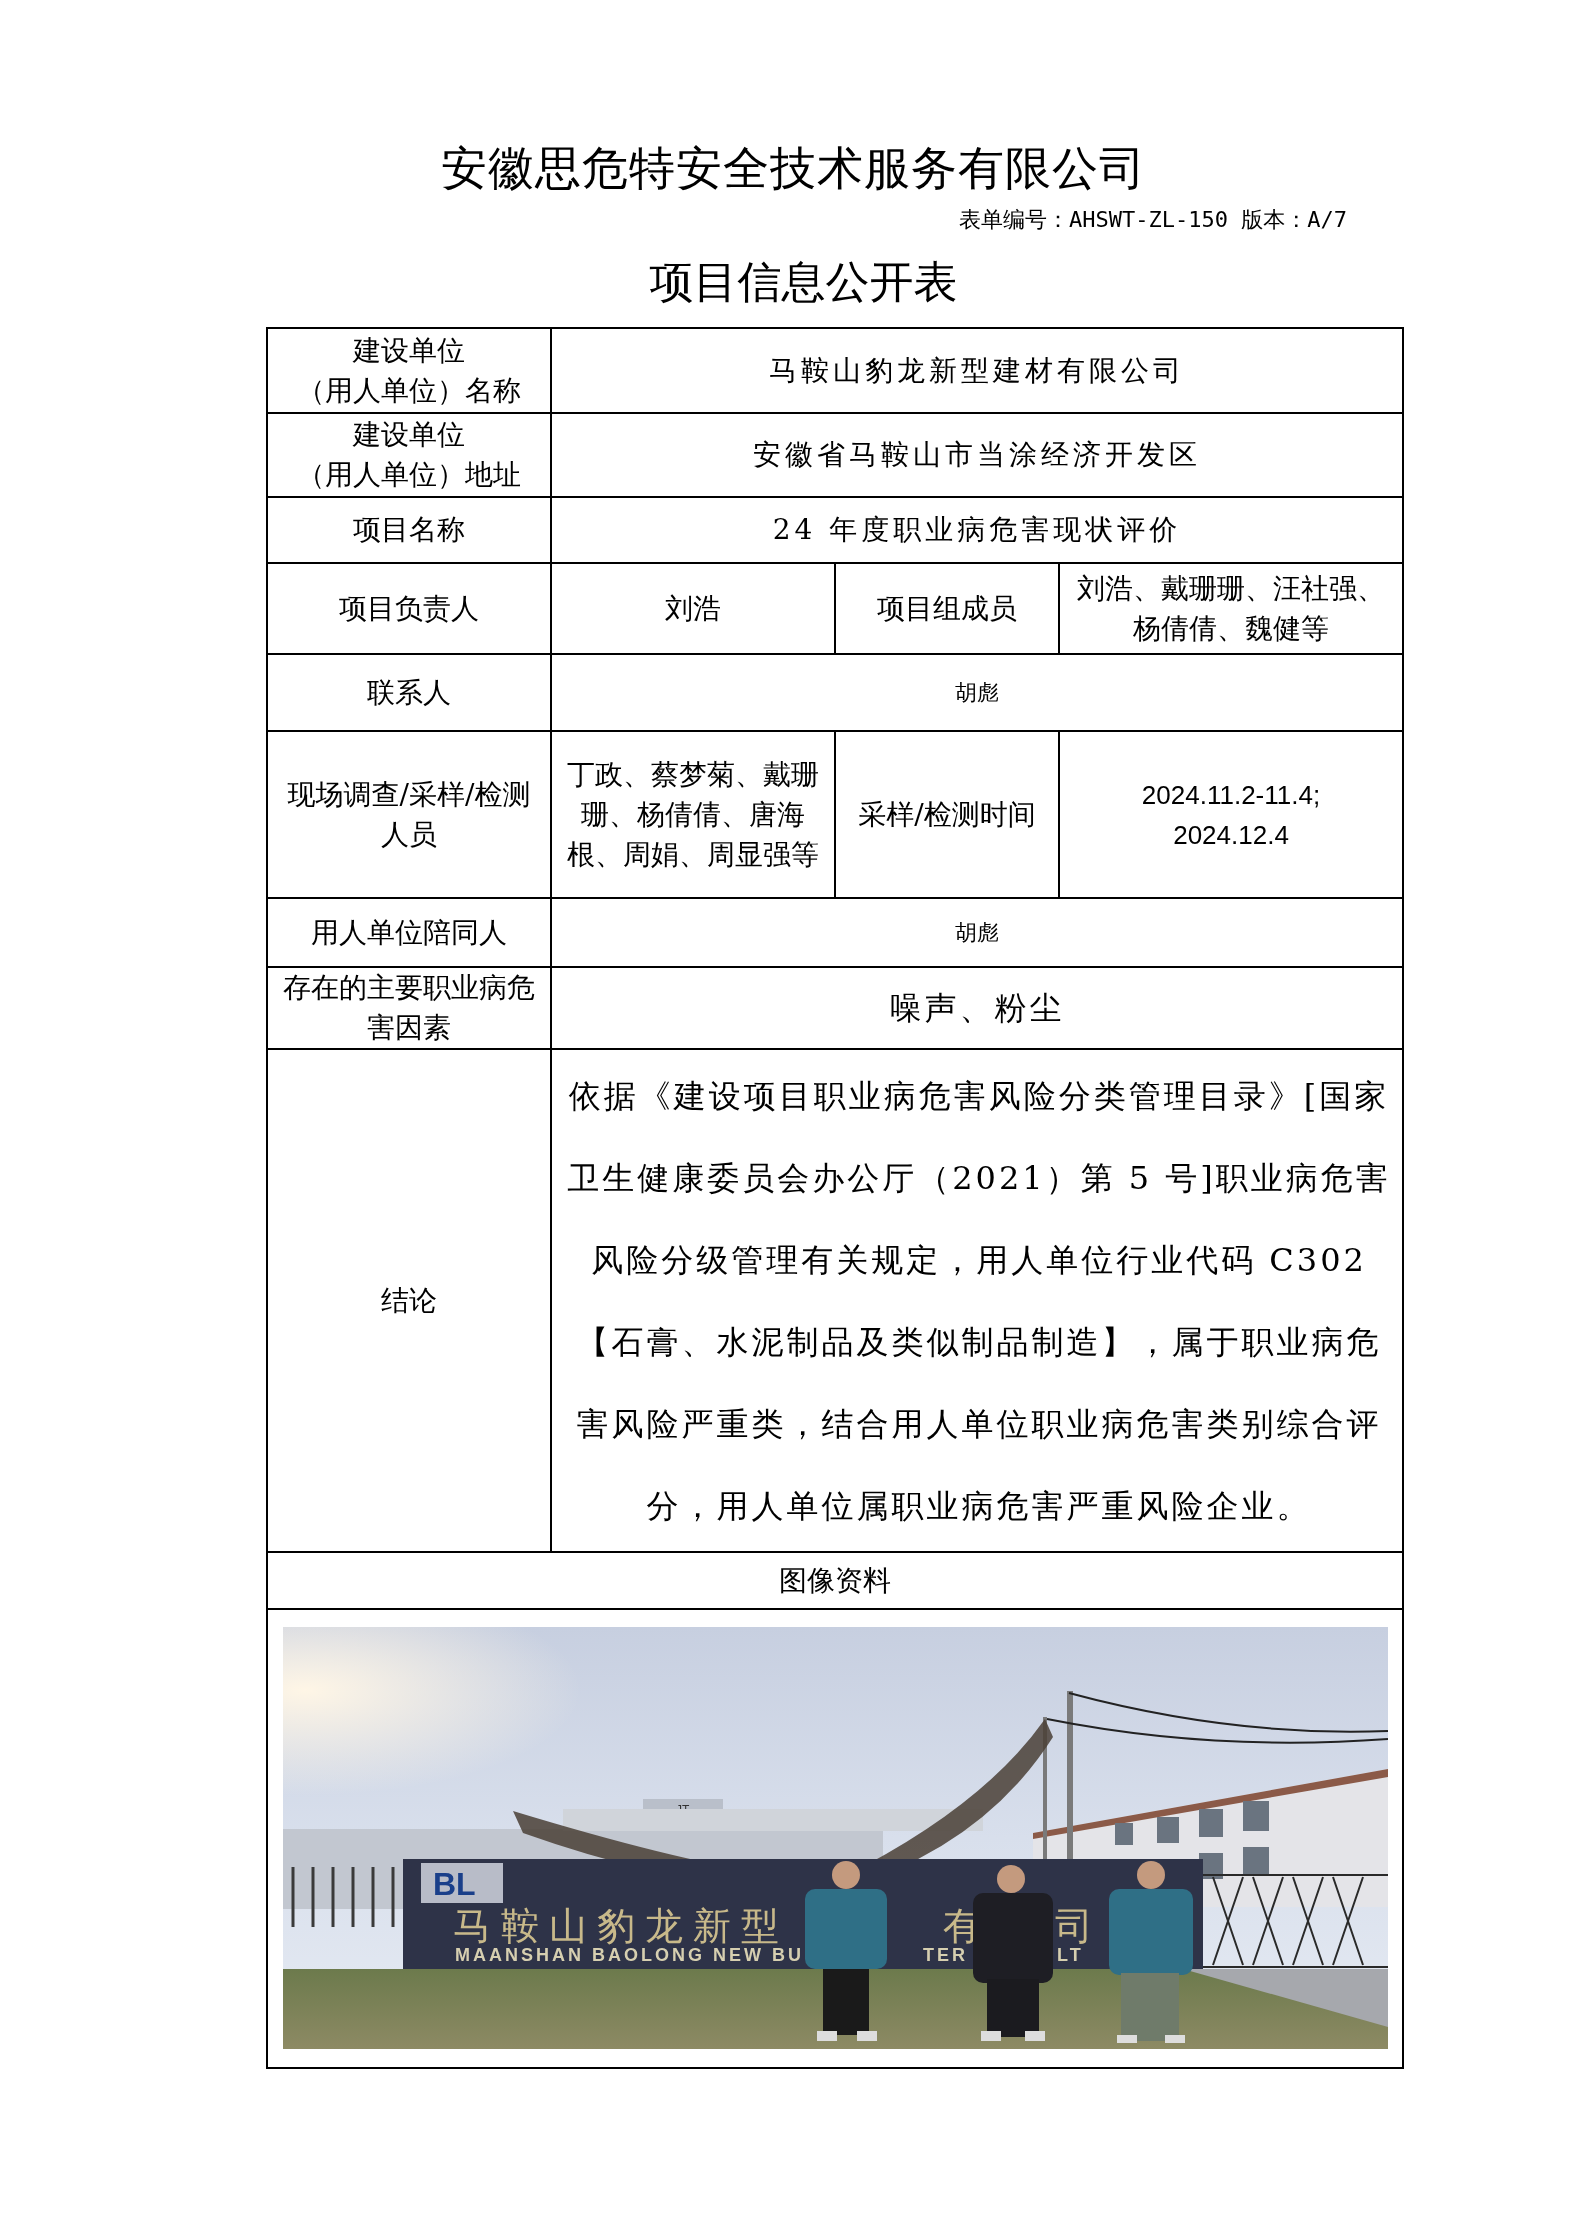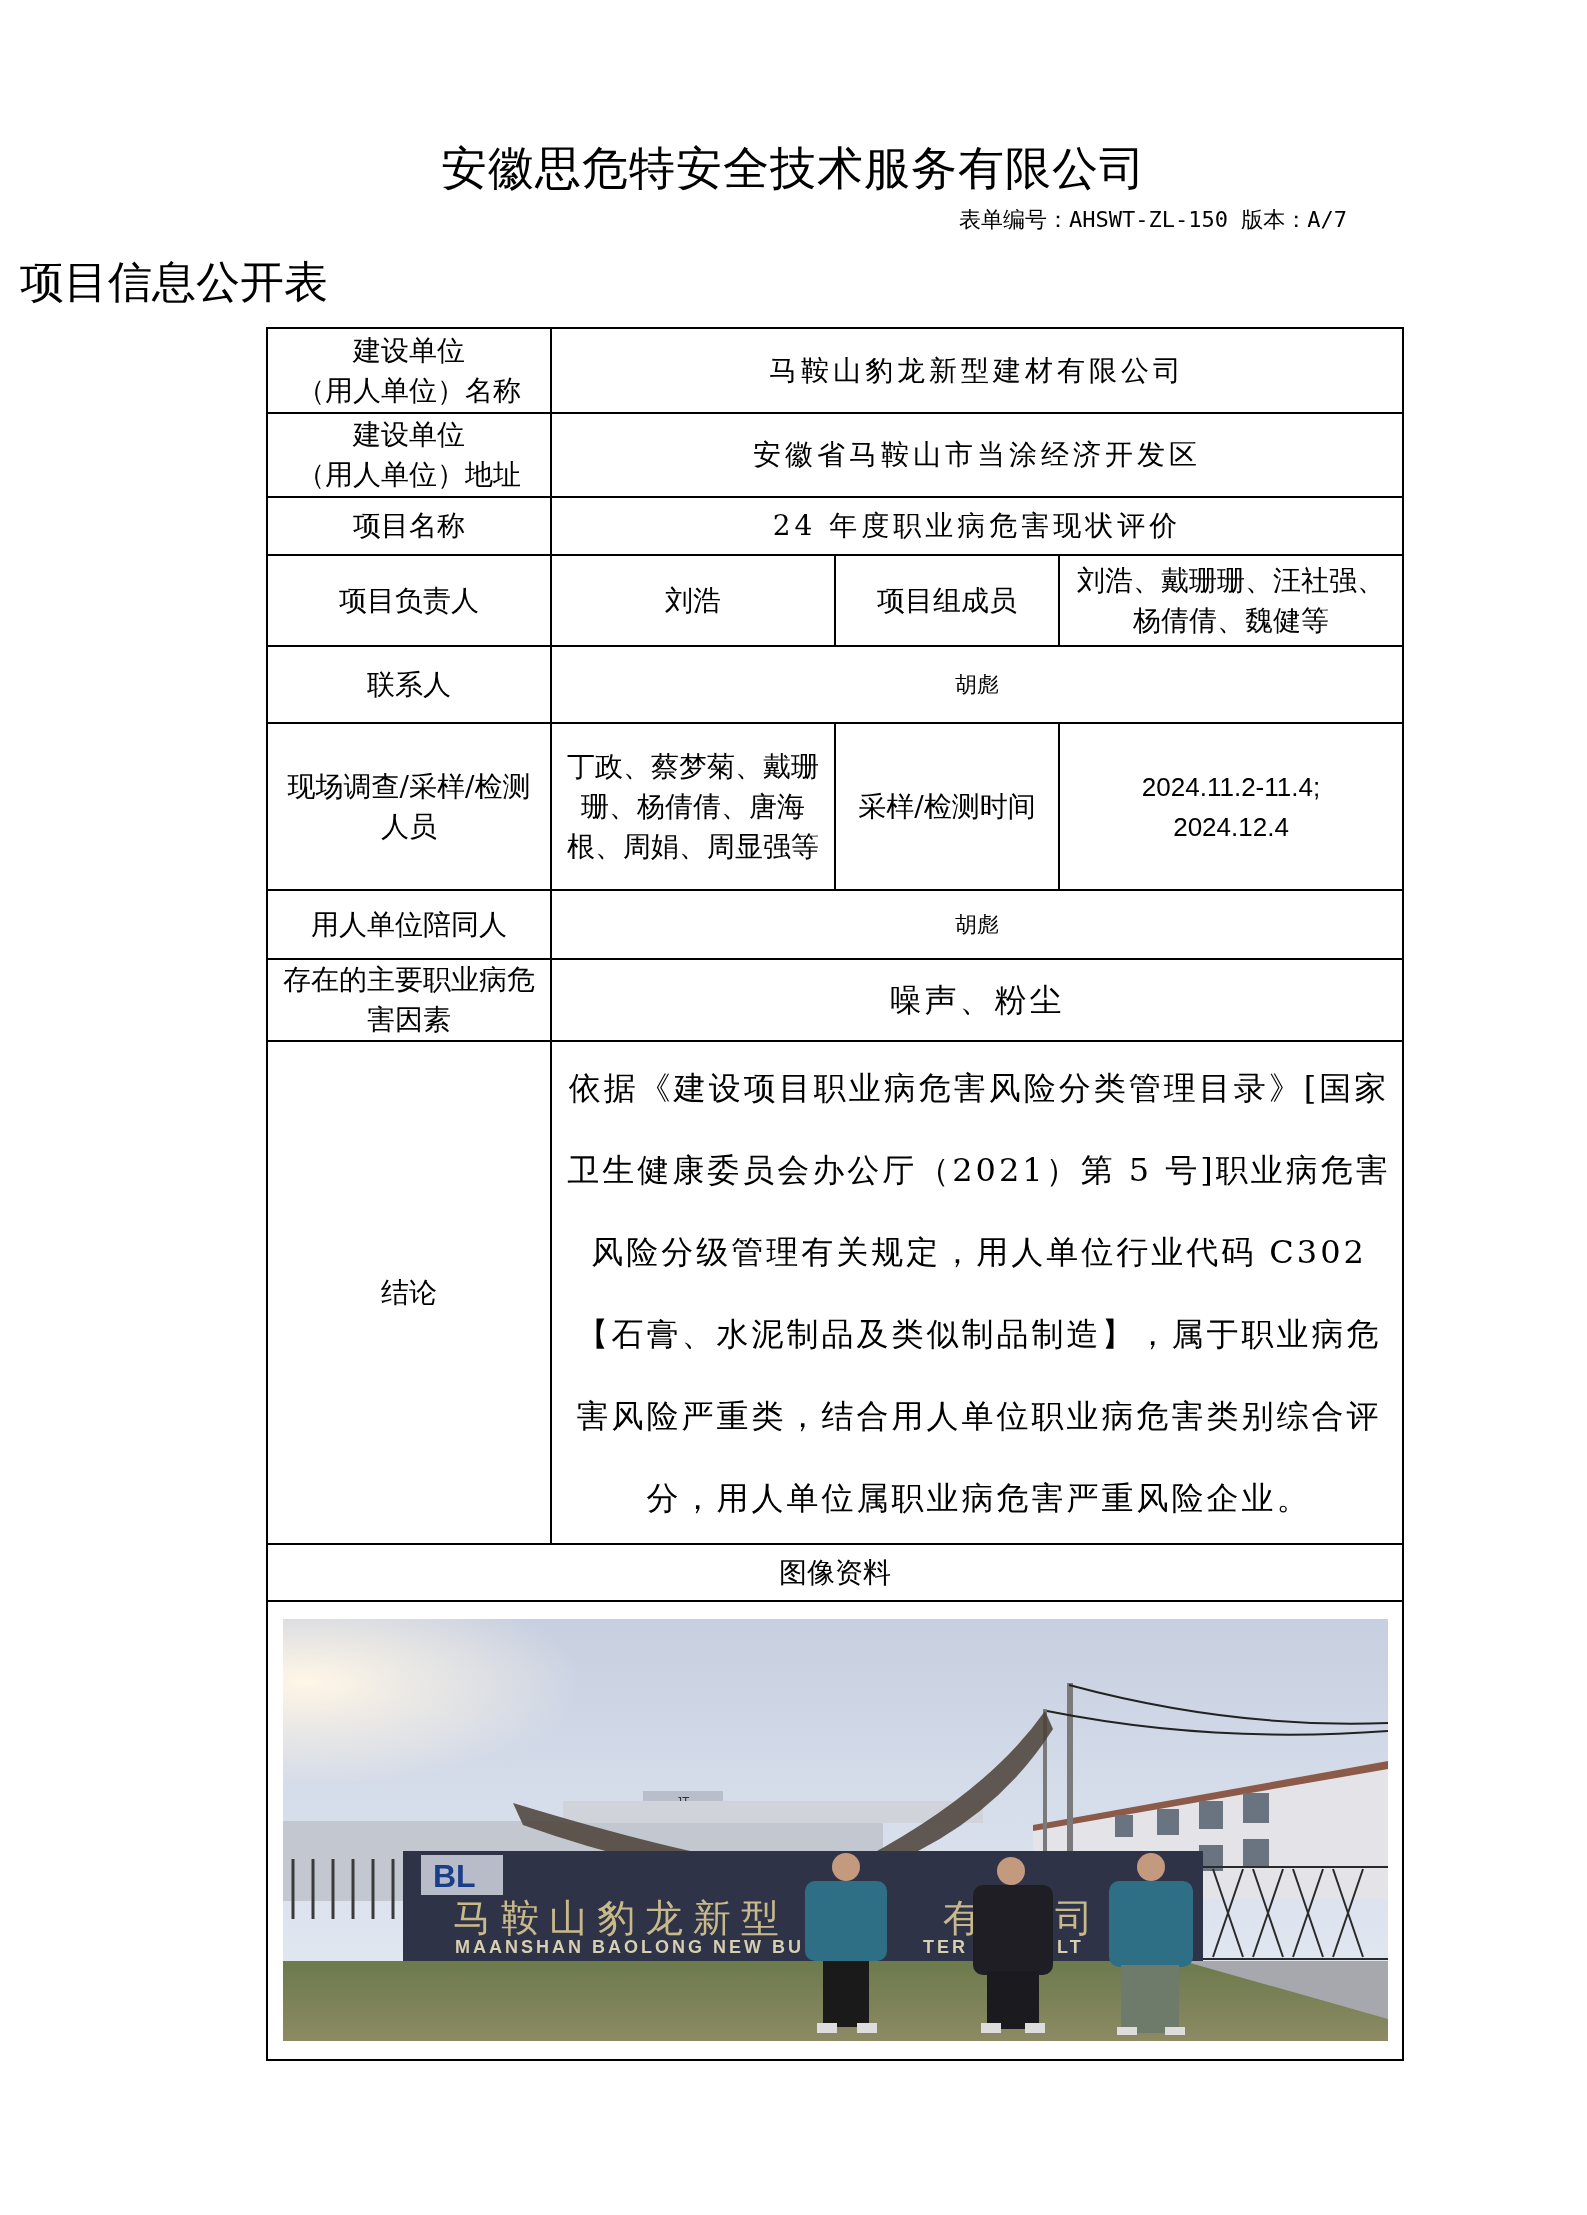--- a/index.html
+++ b/index.html
@@ -2,21 +2,21 @@
 <html><head>
 <meta charset="utf-8">
 <style>
   html, body { margin: 0; padding: 0; background: #ffffff; }
   body { width: 1587px; height: 2215px; position: relative; overflow: hidden;
          font-family: "DejaVu Serif", "Liberation Serif", serif; color: #000; }
   .company-title { position: absolute; left: 0; width: 1587px; top: 140px; text-align: center;
                    font-size: 46px; letter-spacing: 1px; line-height: 56px; }
   .form-code { position: absolute; right: 240px; top: 205px; font-size: 22px; line-height: 30px;
                font-family: "DejaVu Sans Mono", "Liberation Mono", monospace; }
-  .doc-title { position: absolute; left: 0; width: 1587px; top: 255px; 
+  .doc-title { position: absolute; left: 0; width: 1587px; top: 255px; text-align: center;
                font-size: 44px; line-height: 54px; text-indent: 20px; }
   table.info { position: absolute; left: 226px; top: 327px; width: 1136px; border-collapse: collapse;
                table-layout: fixed; margin-left: 40px; }
   table.info td { border: 2px solid #000; text-align: center; vertical-align: middle; padding: 0 6px;
                   font-size: 28px; line-height: 40px; box-sizing: border-box; }
   .label { font-family: "DejaVu Serif", "Liberation Serif", serif; }
   .value-wide { letter-spacing: 4px; }
   .small { font-size: 22px !important; }
   .date { font-family: "Liberation Sans", "DejaVu Sans", sans-serif; font-size: 26px !important; }
   .conclusion { text-align: center; font-size: 32px !important; line-height: 82px !important;
@@ -47,21 +47,21 @@
     </td>
     <td colspan="3" class="value-wide">马鞍山豹龙新型建材有限公司</td>
   </tr>
   <tr style="height:84px">
     <td class="label">
       <div>建设单位</div>
       <div>（用人单位）地址</div>
     </td>
     <td colspan="3" class="value-wide">安徽省马鞍山市当涂经济开发区</td>
   </tr>
-  <tr style="height:58px">
+  <tr style="height:66px">
     <td class="label">项目名称</td>
     <td colspan="3" class="value-wide">24 年度职业病危害现状评价</td>
   </tr>
   <tr style="height:91px">
     <td class="label">项目负责人</td>
     <td>刘浩</td>
     <td class="label">项目组成员</td>
     <td>刘浩、戴珊珊、汪社强、杨倩倩、魏健等</td>
   </tr>
   <tr style="height:77px">

